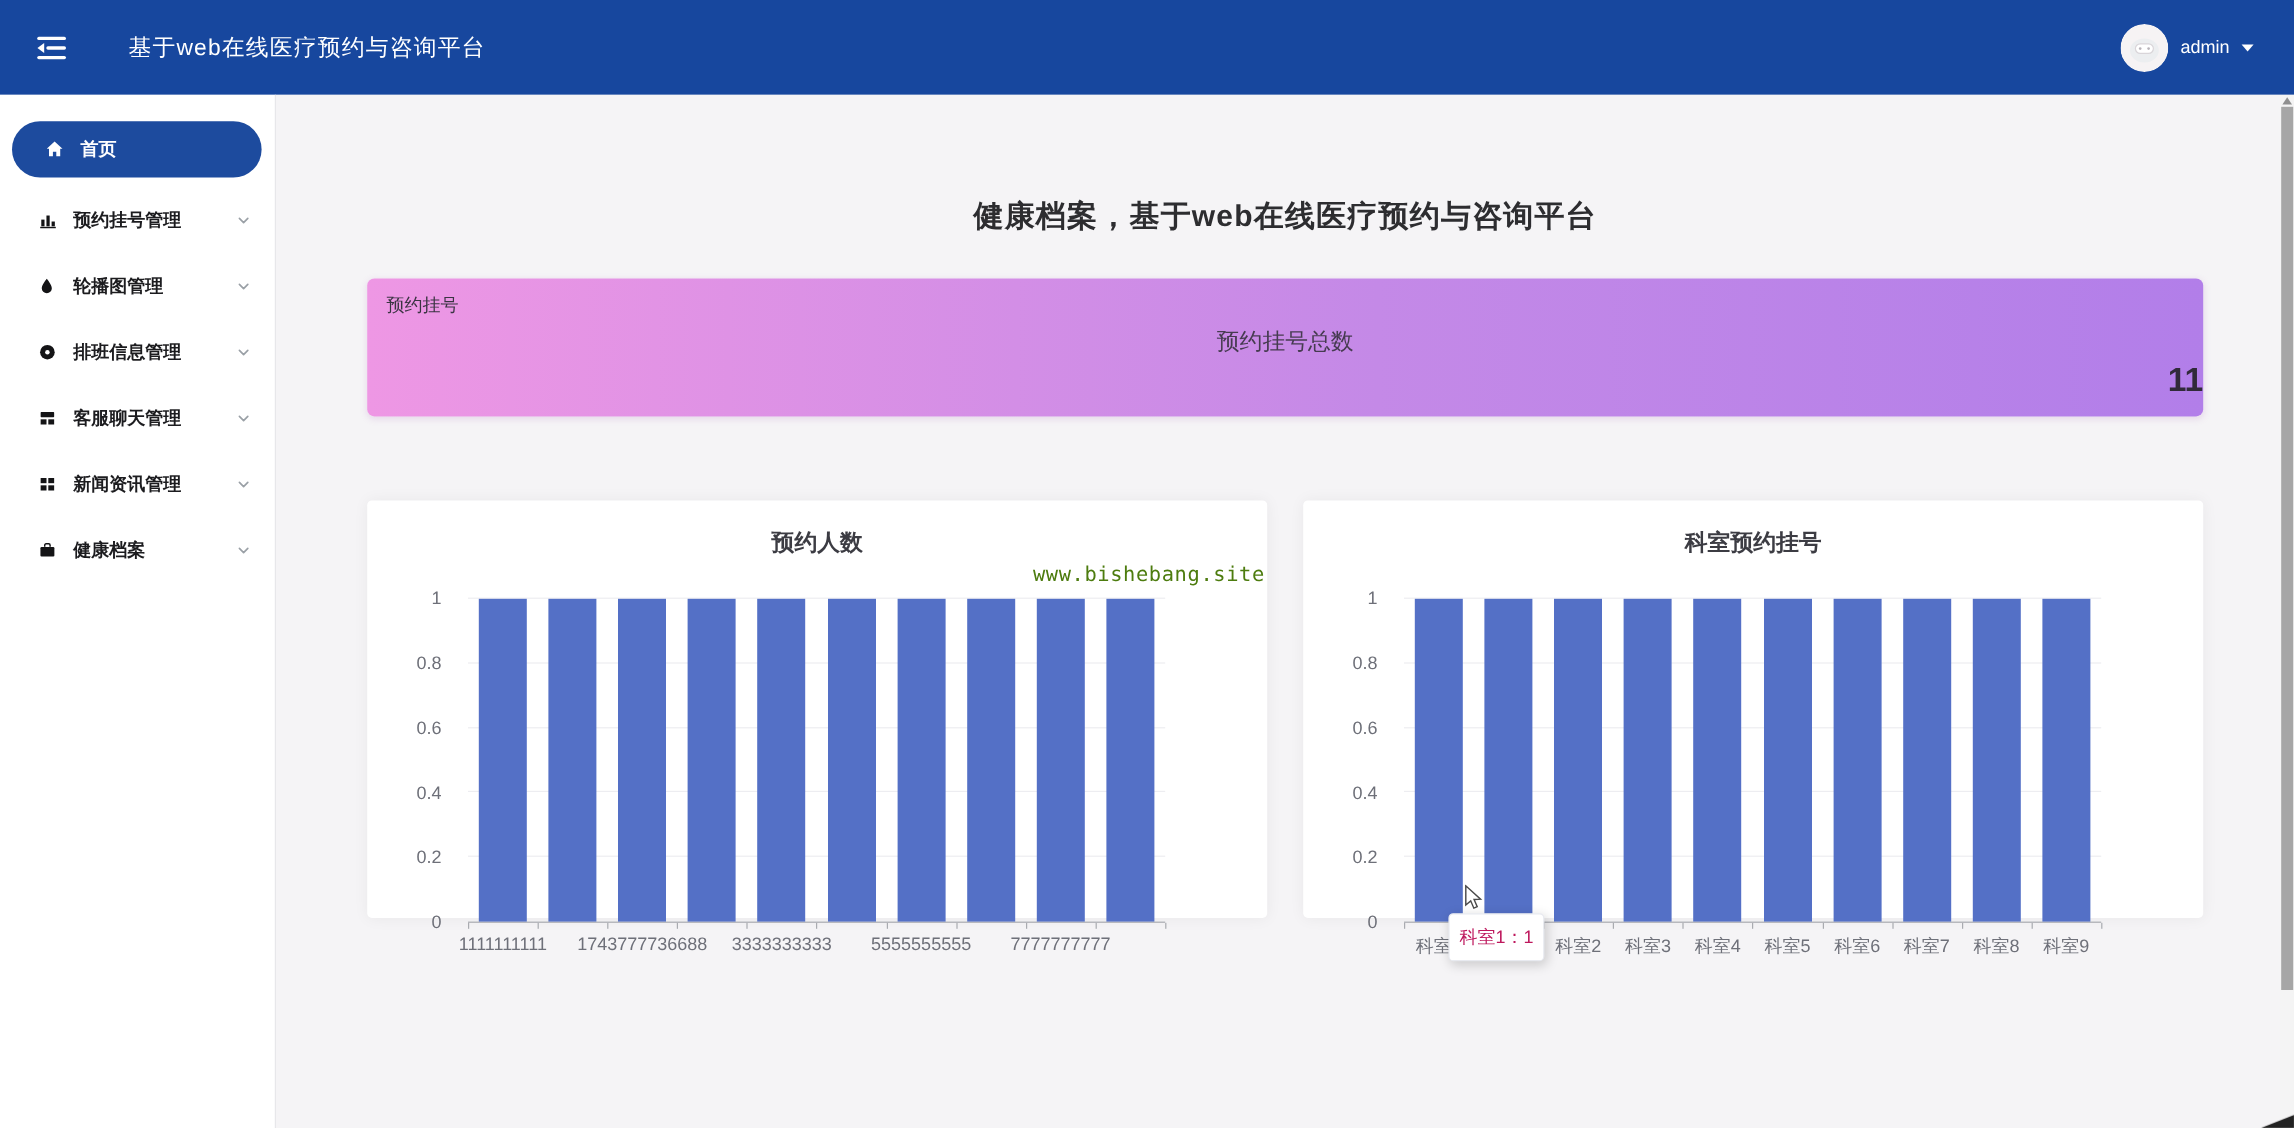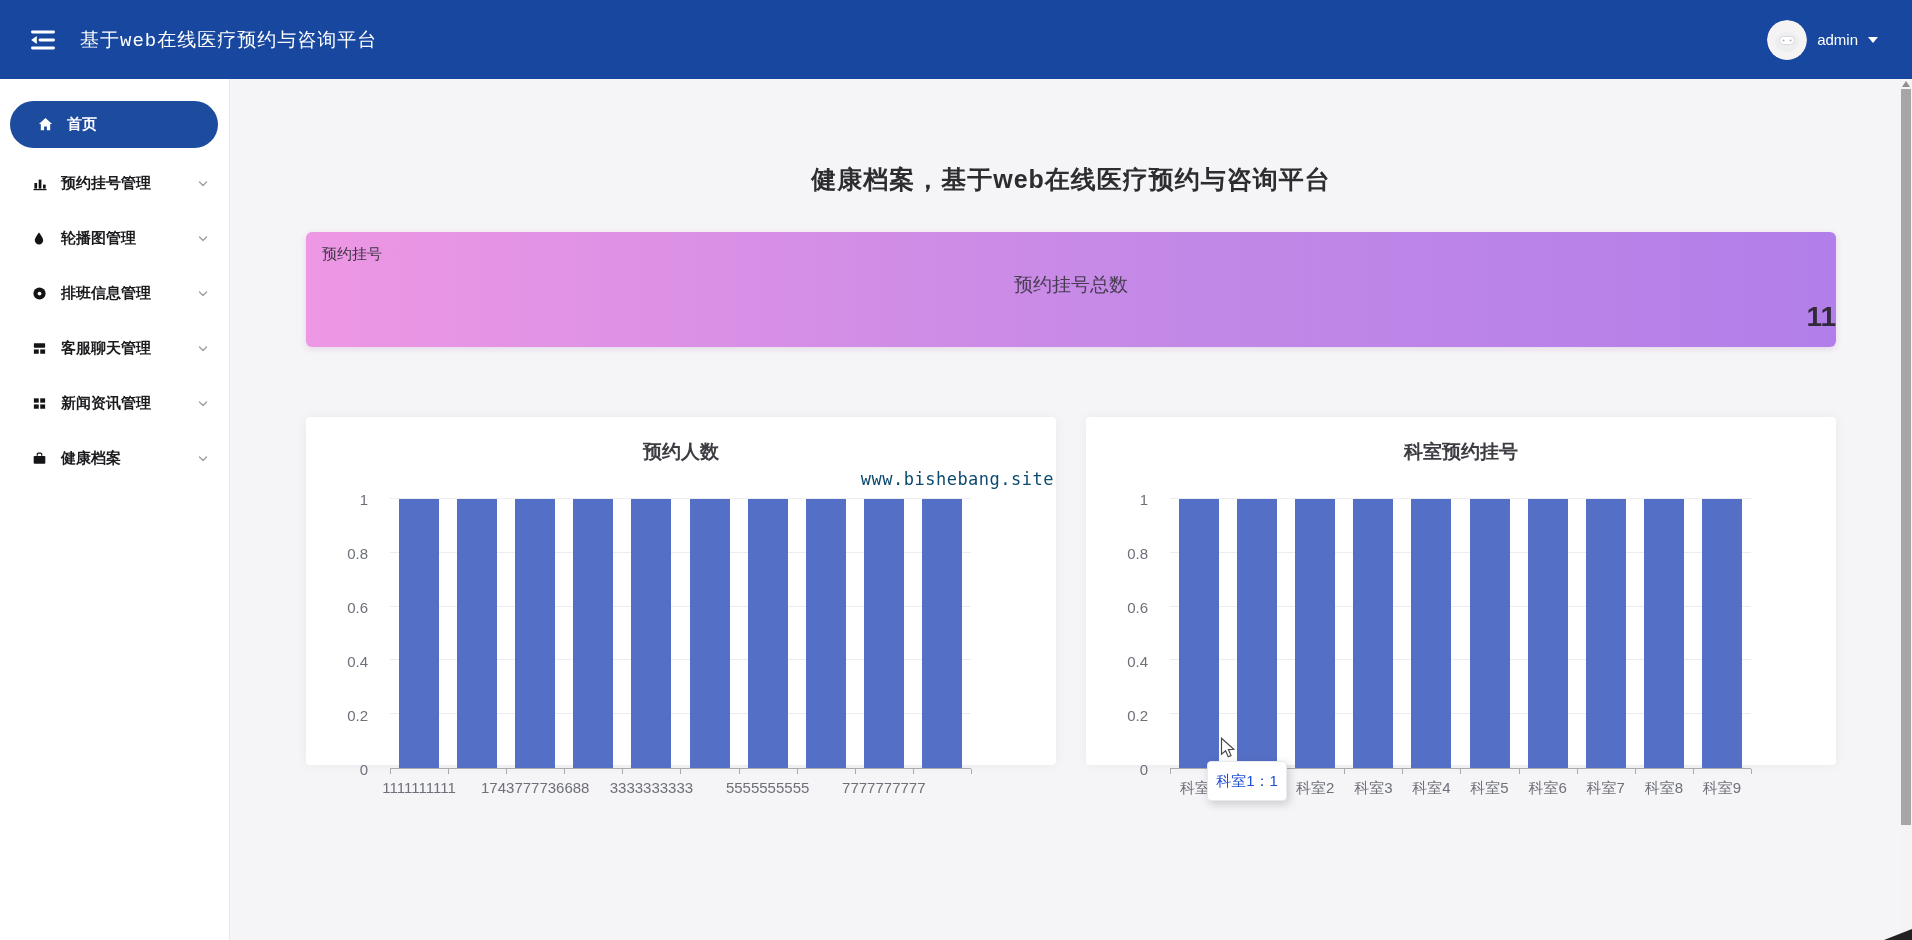--- a/index.html
+++ b/index.html
@@ -8,21 +8,21 @@
     width:1912px; height:940px; overflow:hidden;
     font-family:"Liberation Sans","DejaVu Sans",sans-serif;
     background:#fff;
   }
   
   .navbar {
     height:79px; background:#17479e; display:flex; align-items:center;
     padding:0 34px 0 30px; color:#fff;
   }
   .hamburger { width:26px; height:20px; cursor:pointer; flex:0 0 auto; }
-  .nav-title { margin-left:24px; font-size:19px; letter-spacing:1px;font-family:Liberation Mono, monospace; }
+  .nav-title { margin-left:51px; font-size:19px; letter-spacing:1px; }
   .nav-user { margin-left:auto; display:flex; align-items:center; gap:10px; cursor:pointer; }
   .avatar { width:40px; height:40px; border-radius:50%; overflow:hidden; flex:0 0 auto; }
   .nav-username { font-size:15px; }
   .caret-down { width:0; height:0; border-left:5px solid transparent; border-right:5px solid transparent; border-top:6px solid #fff; }
 
   
   .body-row { display:flex; height:861px; }
   .sidebar {
     width:230px; background:#fff; border-right:1px solid #e7e7ea;
     padding-top:22px; flex:0 0 auto;
@@ -59,21 +59,21 @@
 
   
   .charts-row { display:flex; gap:30px; margin-top:70px; }
   .chart-card {
     flex:1; height:348px; background:#fff; border-radius:4px; position:relative;
     box-shadow:0 0 12px rgba(0,0,0,.05); padding-top:22px;
   }
   .chart-title { text-align:center; font-size:19px; font-weight:700; color:#3c3c43; }
   .watermark {
     position:absolute; top:52px; right:2px; font-family:"DejaVu Sans Mono",monospace;
-    font-size:17px; color:#0c4a6e; letter-spacing:.5px;
+    font-size:17px; color:#4d7c0f; letter-spacing:.5px;
   }
   .plot-area { position:relative; margin-top:34px; height:320px; }
   .yticks { position:absolute; left:0; top:0; width:74px; height:270px; }
   .ytick {
     position:absolute; right:12px; transform:translateY(50%);
     font-size:15px; color:#6e7079; line-height:1;
   }
   .plot {
     position:absolute; left:84px; right:85px; top:0; height:270px;
     border-bottom:1px solid #a9abb0;
@@ -88,21 +88,21 @@
   .xlabel { flex:1; position:relative; height:20px; }
   .xlabel span {
     position:absolute; left:50%; transform:translateX(-50%); white-space:nowrap;
     font-size:15px; color:#6e7079;
   }
   .tooltip {
     position:absolute; left:121px; top:344px; width:80px; height:40px; z-index:5;
     background:#fff; border:1px solid #e8eaf0; border-radius:4px;
     box-shadow:2px 3px 10px rgba(0,0,0,.18);
     display:flex; align-items:center; justify-content:center;
-    font-size:15px; color:#1d4ed8;
+    font-size:15px; color:#be185d;
   }
   .cursor { position:absolute; left:134px; top:320px; z-index:6; }
 
   
   .scrollbar { width:12px; background:#f4f4f4; position:relative; flex:0 0 auto; }
   .scroll-up {
     position:absolute; top:2px; left:2px; width:0; height:0;
     border-left:4px solid transparent; border-right:4px solid transparent;
     border-bottom:6px solid #8f8f8f;
   }

